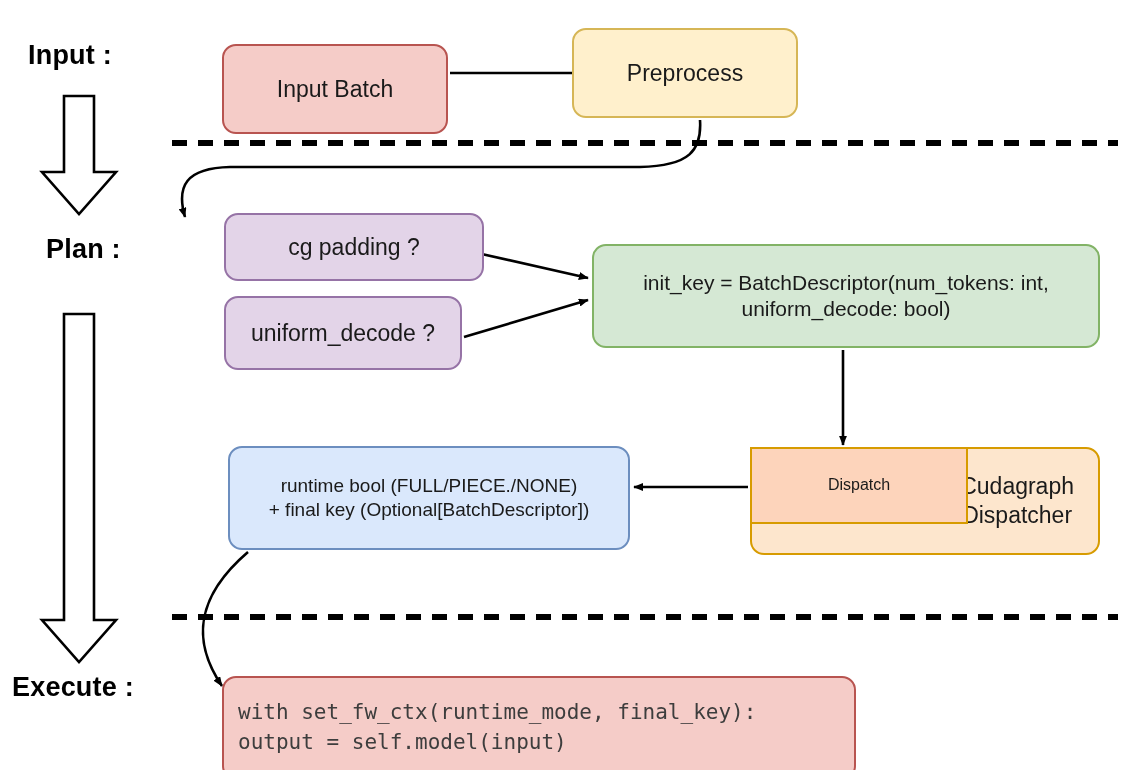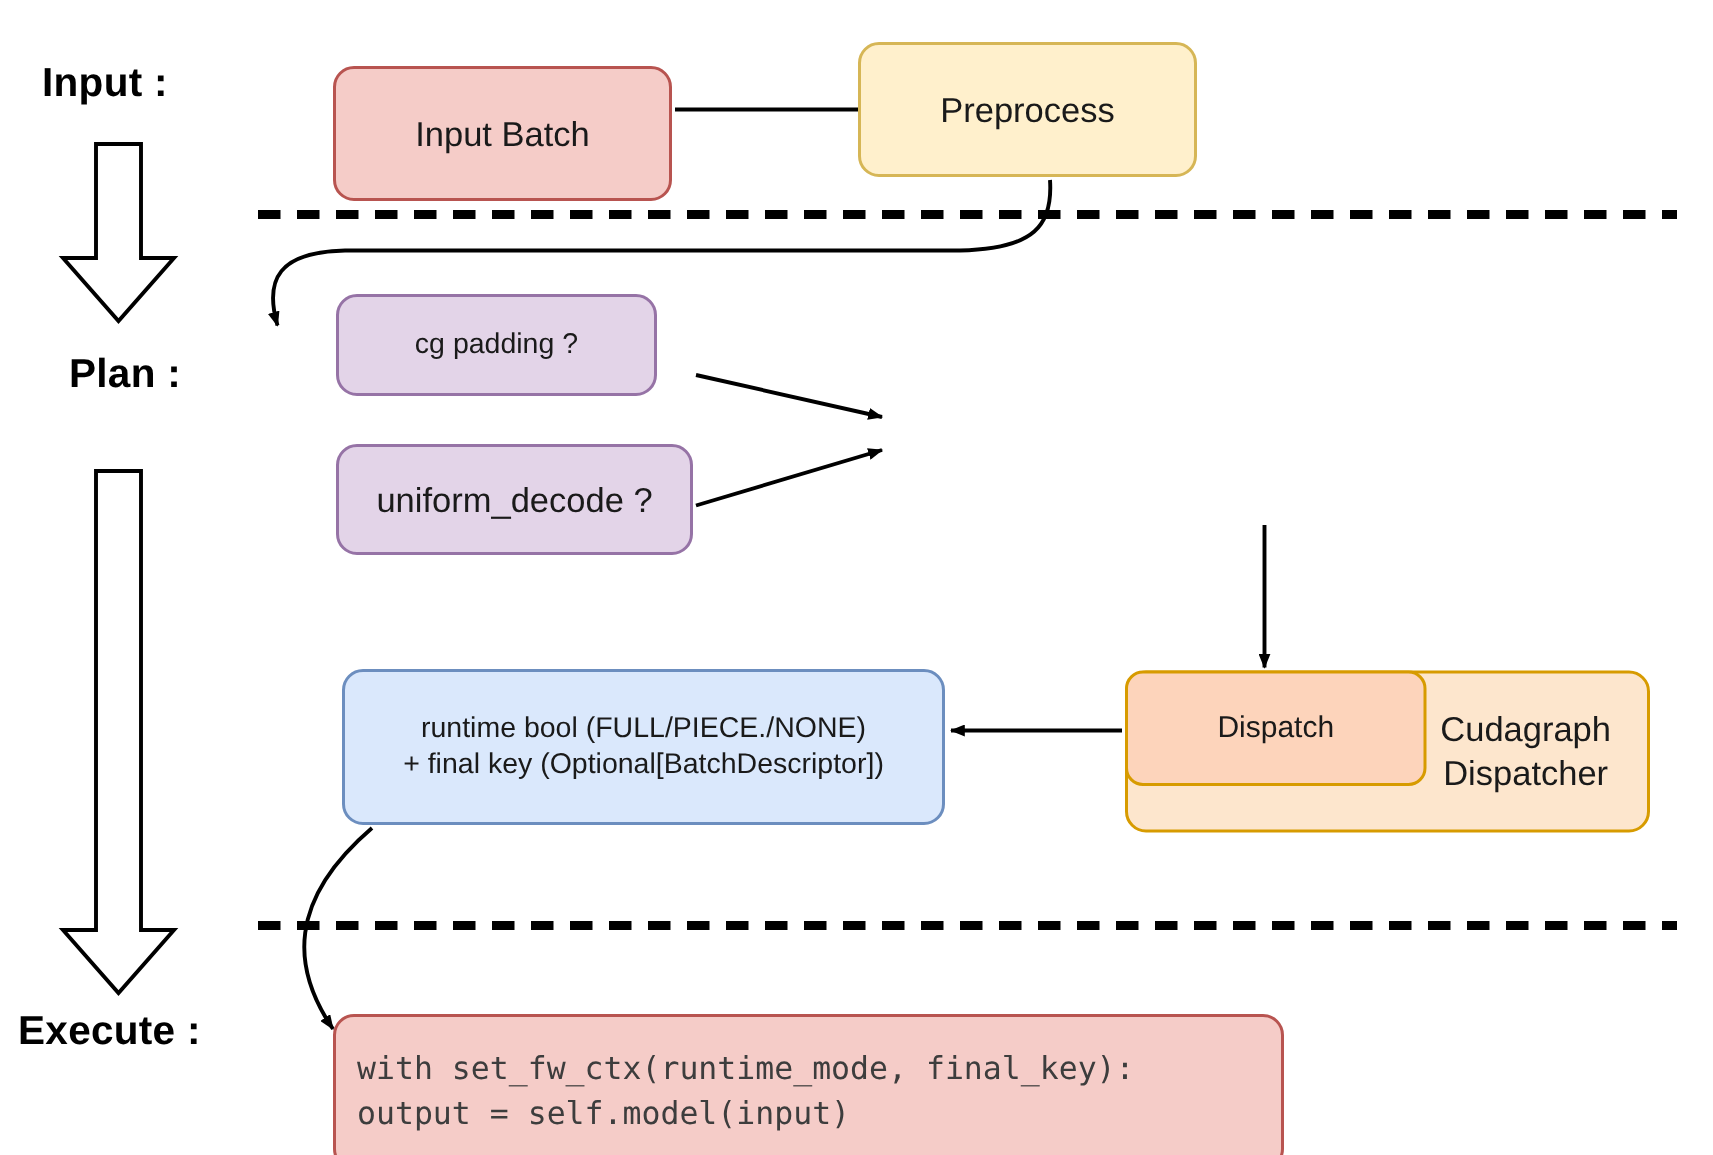--- a/index.html
+++ b/index.html
@@ -46,27 +46,27 @@
     font-size: 27px;
     color: #000000;
     letter-spacing: 0.2px;
     white-space: nowrap;
     text-align: center;
   }
 
   
   #node-input-batch   { left:222px; top:28px;  width:226px; height:90px;  font-size:23px;margin-top:16px; }
   #node-preprocess    { left:572px; top:28px;  width:226px; height:90px;  font-size:23px; }
-  #node-cg-padding    { left:224px; top:196px; width:214px; height:68px;  font-size:19px; }
+  #node-cg-padding    { left:224px; top:213px; width:260px; height:68px;  font-size:23px; }
   #node-uniform-dec   { left:224px; top:296px; width:238px; height:74px;  font-size:23px; }
   #node-init-key      { left:592px; top:244px; width:508px; height:104px; font-size:21px; }
   #node-cudagraph     { left:750px; top:447px; width:350px; height:108px; font-size:23px;
                         justify-content:flex-end; padding-right:24px; }
-  #node-dispatch      { left:750px; top:447px; width:201px; height:77px;  font-size:20px;
-                        border-radius:12px; }
+  #node-dispatch      { left:750px; top:447px; width:218px; height:77px;  font-size:16px;
+                        border-radius:0; }
   #node-runtime-mode  { left:228px; top:446px; width:402px; height:104px; font-size:19px; }
   #node-code          { left:222px; top:650px; width:634px; height:104px; font-size:21px;
                         justify-content:flex-start; padding-left:14px;
                         font-family:"DejaVu Sans Mono","Liberation Mono",monospace;
                         text-align:left; line-height:1.42; color:#3d3d3d; }
 
   
   #label-input   { left:28px;  top:40px;  }
   #label-plan    { left:46px;  top:234px; }
   #label-execute { left:12px;  top:672px; }
@@ -125,20 +125,22 @@
   <div class="stage-label" id="label-execute">Execute :</div>
 
   <div class="node" id="node-input-batch" style="background-color: rgb(245, 204, 200); border-color: rgb(184, 84, 80);">Input Batch</div>
 
   <div class="node" id="node-preprocess" style="background-color: rgb(255, 240, 204); border-color: rgb(214, 182, 86);">Preprocess</div>
 
   <div class="node" id="node-cg-padding" style="background-color: rgb(227, 212, 232); border-color: rgb(150, 115, 166);">cg padding ?</div>
 
   <div class="node" id="node-uniform-dec" style="background-color: rgb(227, 212, 232); border-color: rgb(150, 115, 166);">uniform_decode ?</div>
 
+  <div class="node" id="node-init-key" style="background-color: rgb(213, 232, 212); border-color: rgb(130, 179, 102);">init_key = BatchDescriptor(num_tokens: int,
+uniform_decode: bool)</div>
 
   <div class="node" id="node-cudagraph" style="background-color: rgb(253, 230, 205); border-color: rgb(215, 155, 0);">Cudagraph
 Dispatcher</div>
 
   <div class="node" id="node-dispatch" style="background-color: rgb(253, 212, 187); border-color: rgb(215, 155, 0);">Dispatch</div>
 
   <div class="node" id="node-runtime-mode" style="background-color: rgb(218, 232, 252); border-color: rgb(108, 142, 191);">runtime bool (FULL/PIECE./NONE)
 + final key (Optional[BatchDescriptor])</div>
 
   <div class="node" id="node-code" style="background-color: rgb(245, 204, 200); border-color: rgb(184, 84, 80); margin-top: 26px;">with set_fw_ctx(runtime_mode, final_key):

